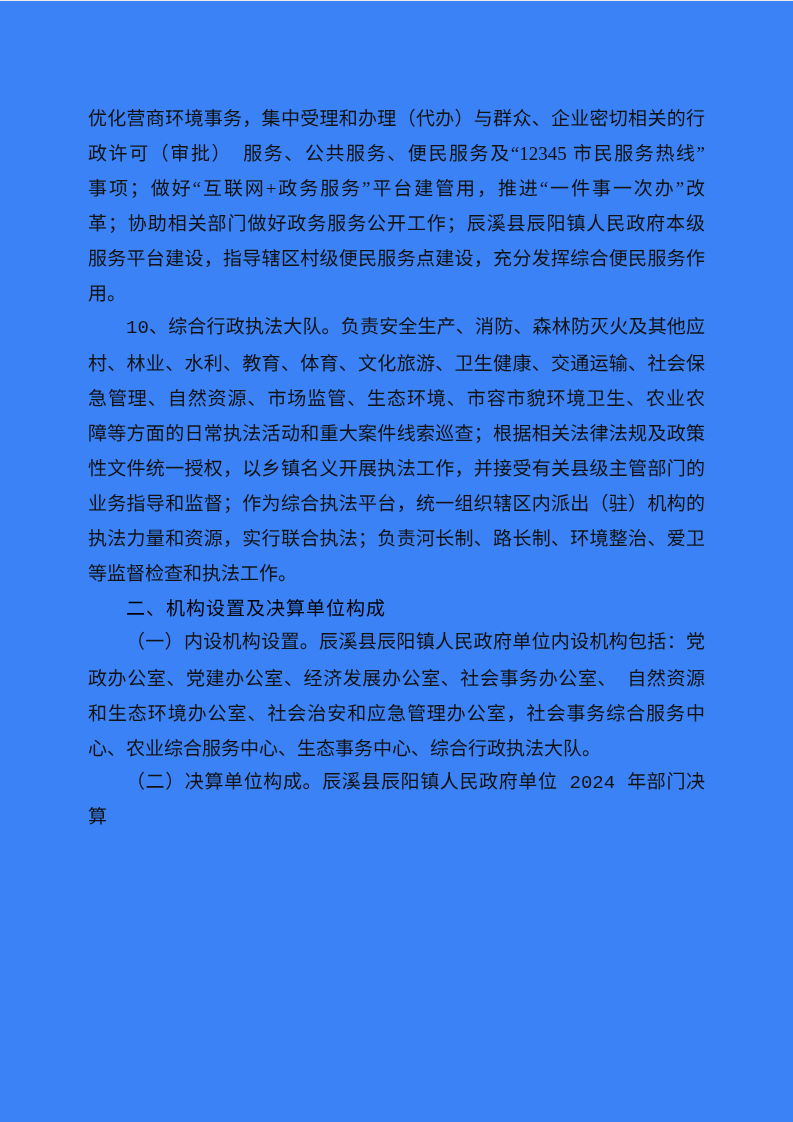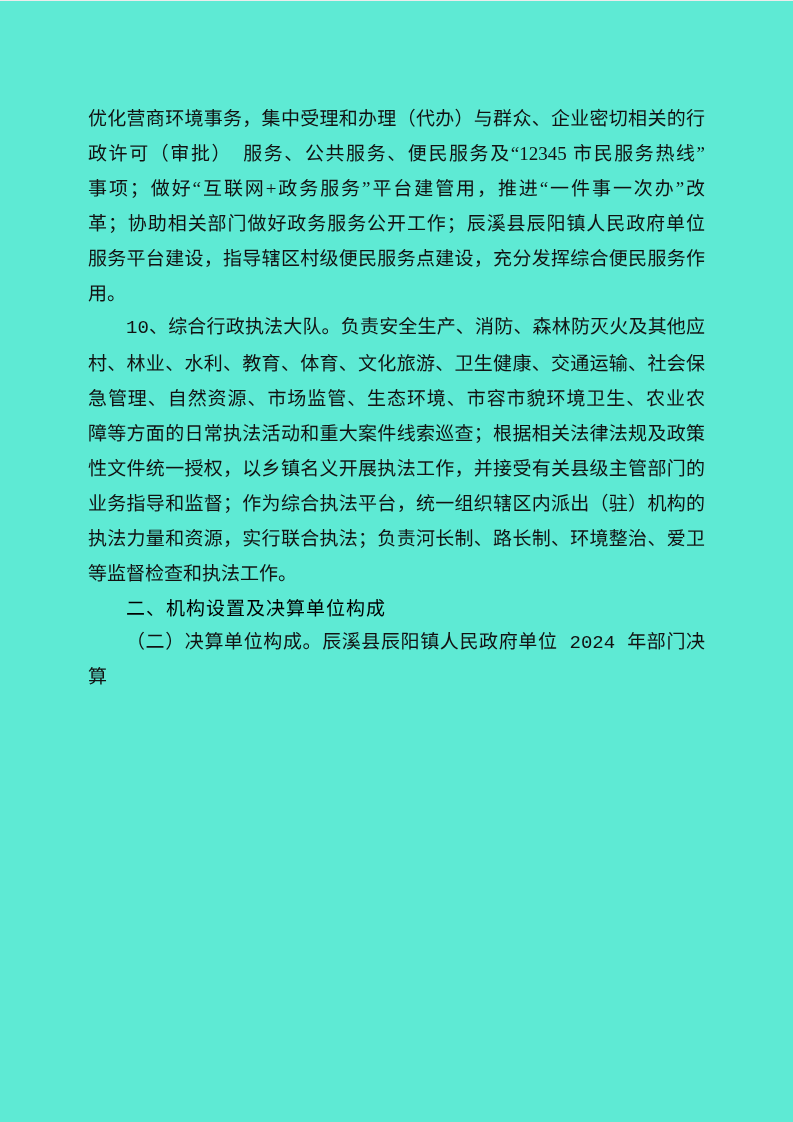--- a/index.html
+++ b/index.html
@@ -4,21 +4,21 @@
 <style>
   html, body {
     margin: 0;
     padding: 0;
     background: #ffffff;
   }
   .page {
     position: relative;
     width: 793px;
     height: 1122px;
-    background: #5eead4;
+    background: #3b82f6;
     overflow: hidden;
     box-sizing: border-box;
     border-top: 1px solid #ececec;
     font-family: "Liberation Serif", "DejaVu Serif", serif;
     color: #121212;
   }
   .content {
     box-sizing: border-box;
     padding: 100px 88px 0 88px;
   }
@@ -54,35 +54,41 @@
 </head>
 <body>
 
 <div class="page">
   <div class="content">
     <div id="paragraphs">
         <div class="para">
           <div class="line">优化营商环境事务，集中受理和办理（代办）与群众、企业密切相关的行</div>
           <div class="line">政许可（审批）　服务、公共服务、便民服务及“12345 市民服务热线”</div>
           <div class="line">事项；做好“互联网+政务服务”平台建管用，推进“一件事一次办”改</div>
-          <div class="line">革；协助相关部门做好政务服务公开工作；辰溪县辰阳镇人民政府单位</div>
+          <div class="line">革；协助相关部门做好政务服务公开工作；辰溪县辰阳镇人民政府本级</div>
           <div class="line">服务平台建设，指导辖区村级便民服务点建设，充分发挥综合便民服务作</div>
           <div class="line last">用。</div>
         </div>
         <div class="para">
           <div class="line indent">10、综合行政执法大队。负责安全生产、消防、森林防灭火及其他应</div>
           <div class="line">村、林业、水利、教育、体育、文化旅游、卫生健康、交通运输、社会保</div>
           <div class="line">急管理、自然资源、市场监管、生态环境、市容市貌环境卫生、农业农</div>
           <div class="line">障等方面的日常执法活动和重大案件线索巡查；根据相关法律法规及政策</div>
           <div class="line">性文件统一授权，以乡镇名义开展执法工作，并接受有关县级主管部门的</div>
           <div class="line">业务指导和监督；作为综合执法平台，统一组织辖区内派出（驻）机构的</div>
           <div class="line">执法力量和资源，实行联合执法；负责河长制、路长制、环境整治、爱卫</div>
           <div class="line last">等监督检查和执法工作。</div>
         </div>
         <div class="para heading">
           <div class="line last indent">二、机构设置及决算单位构成</div>
         </div>
         <div class="para">
+          <div class="line indent">（一）内设机构设置。辰溪县辰阳镇人民政府单位内设机构包括：党</div>
+          <div class="line">政办公室、党建办公室、经济发展办公室、社会事务办公室、　自然资源</div>
+          <div class="line">和生态环境办公室、社会治安和应急管理办公室，社会事务综合服务中</div>
+          <div class="line last">心、农业综合服务中心、生态事务中心、综合行政执法大队。</div>
+        </div>
+        <div class="para">
           <div class="line indent">（二）决算单位构成。辰溪县辰阳镇人民政府单位 2024 年部门决算</div>
         </div>
       </div>
   </div>
 </div>
 
 </body></html>

